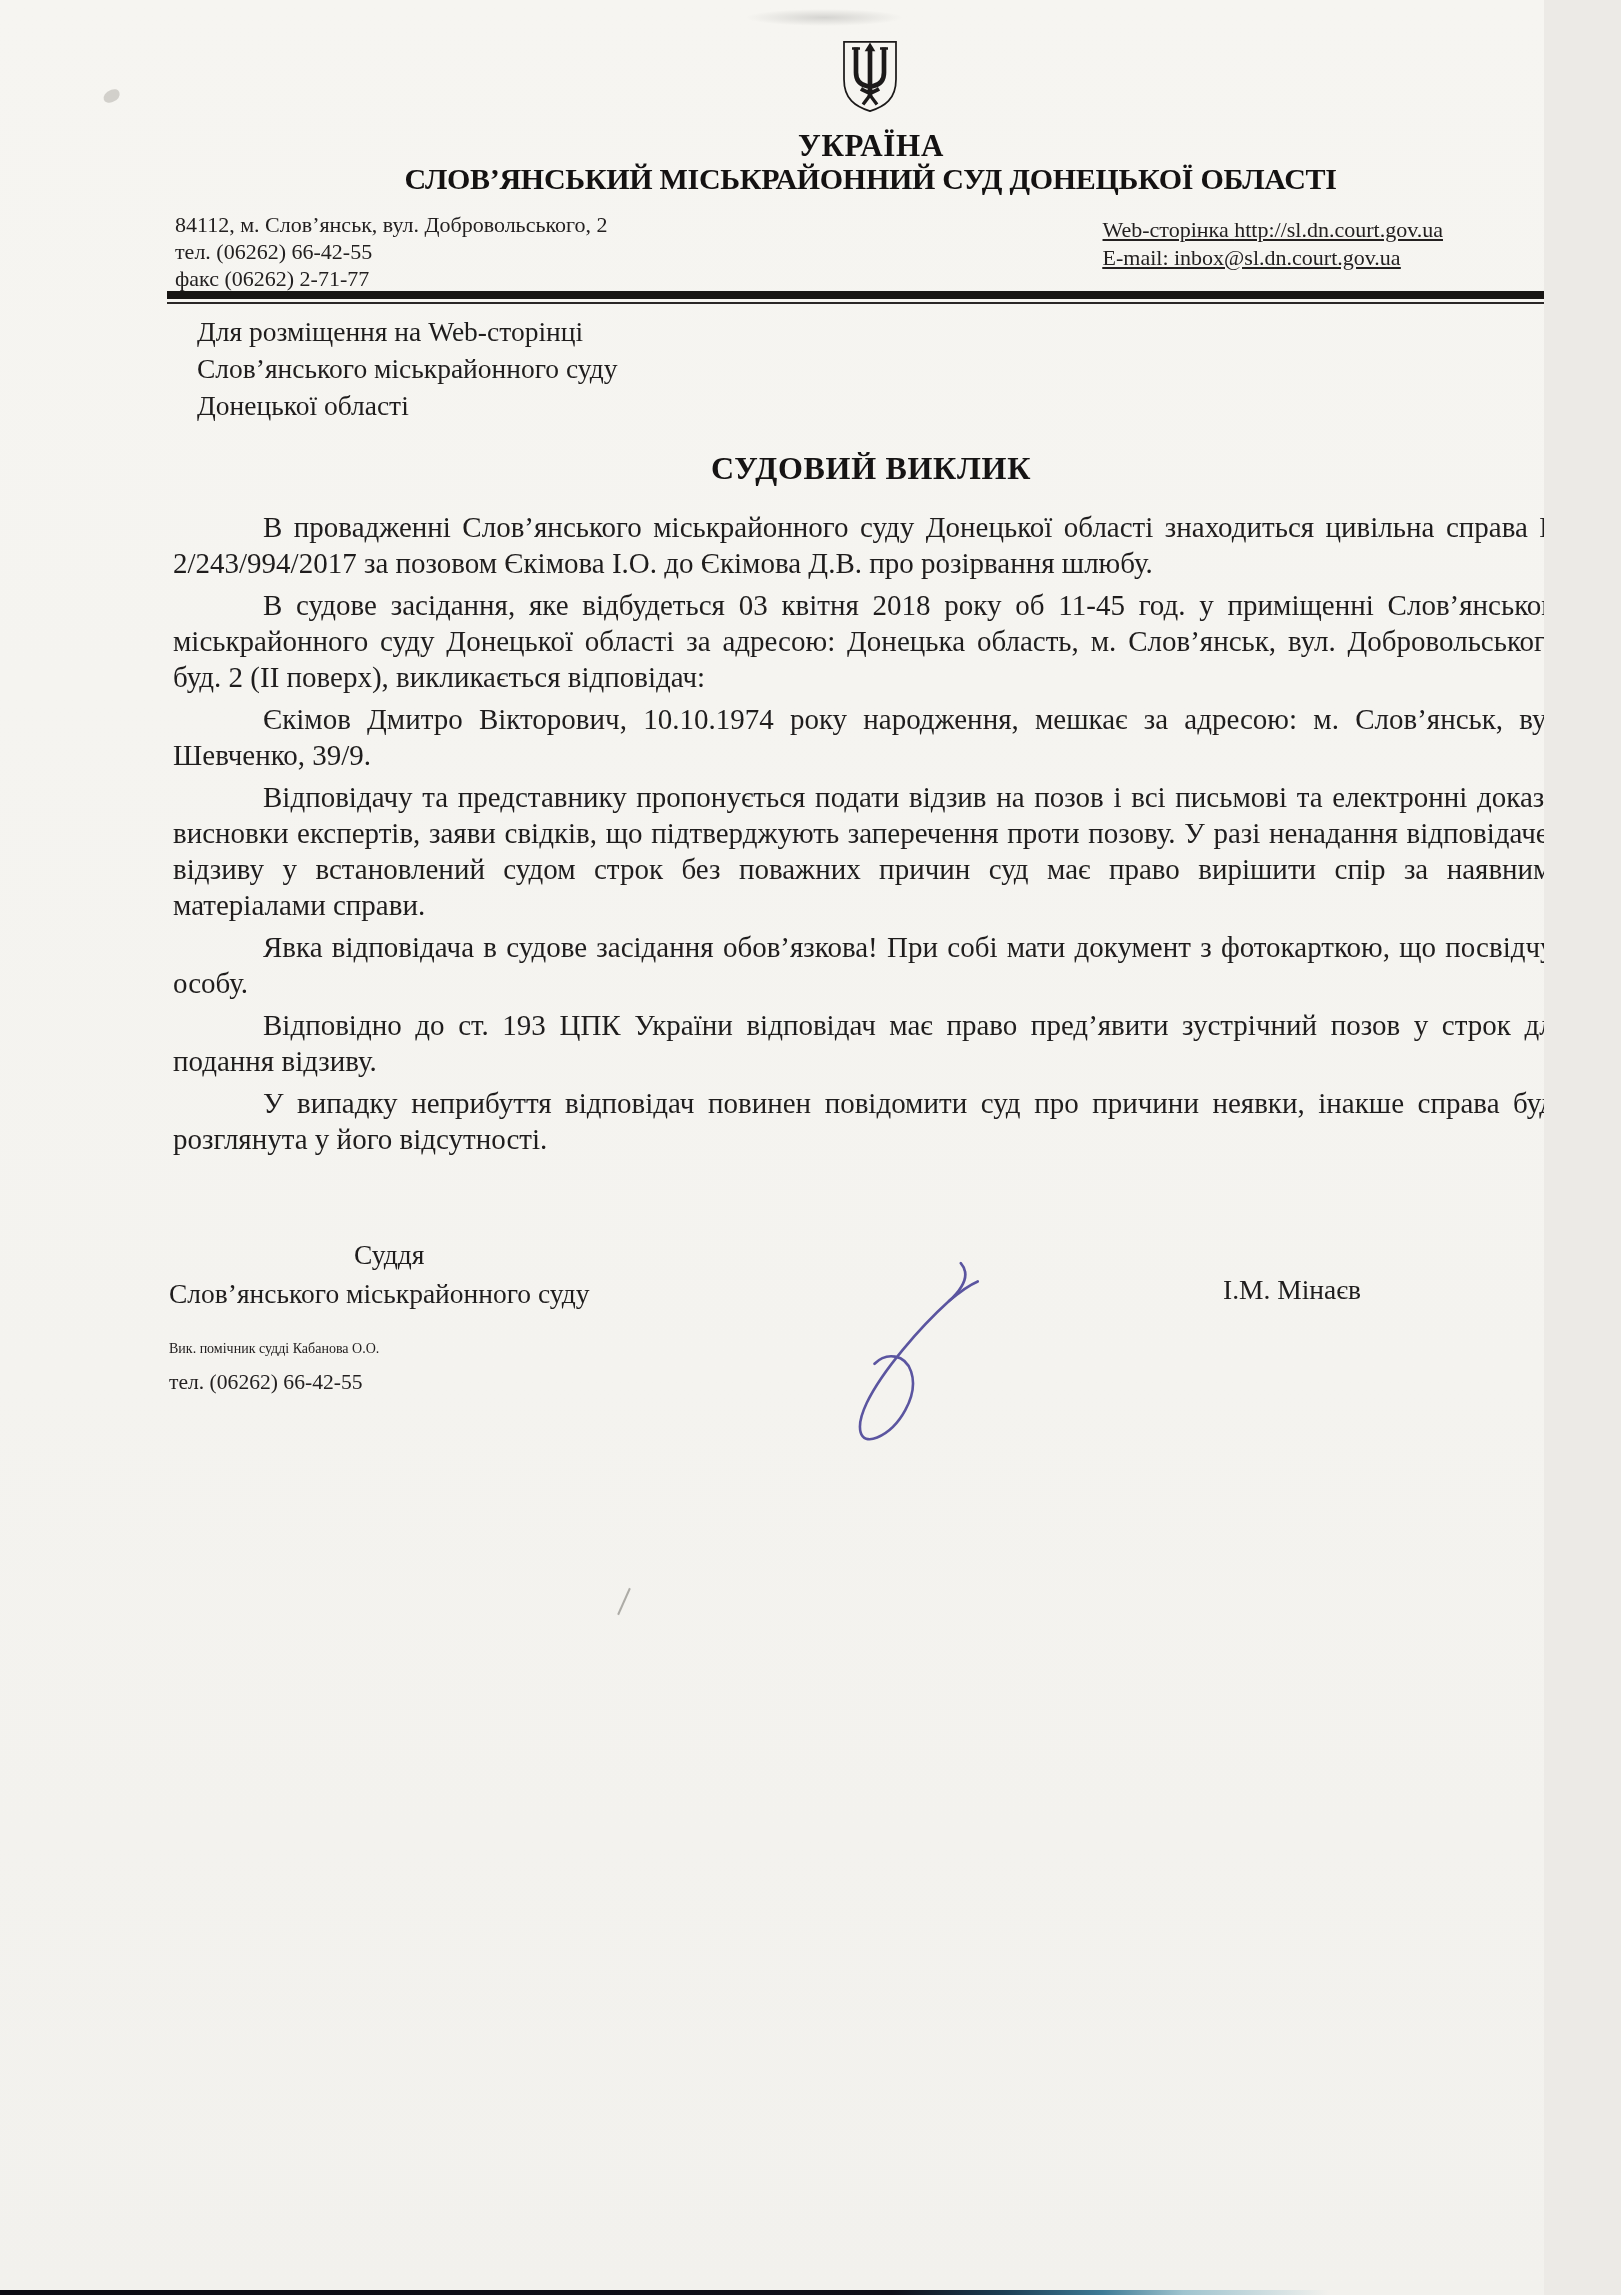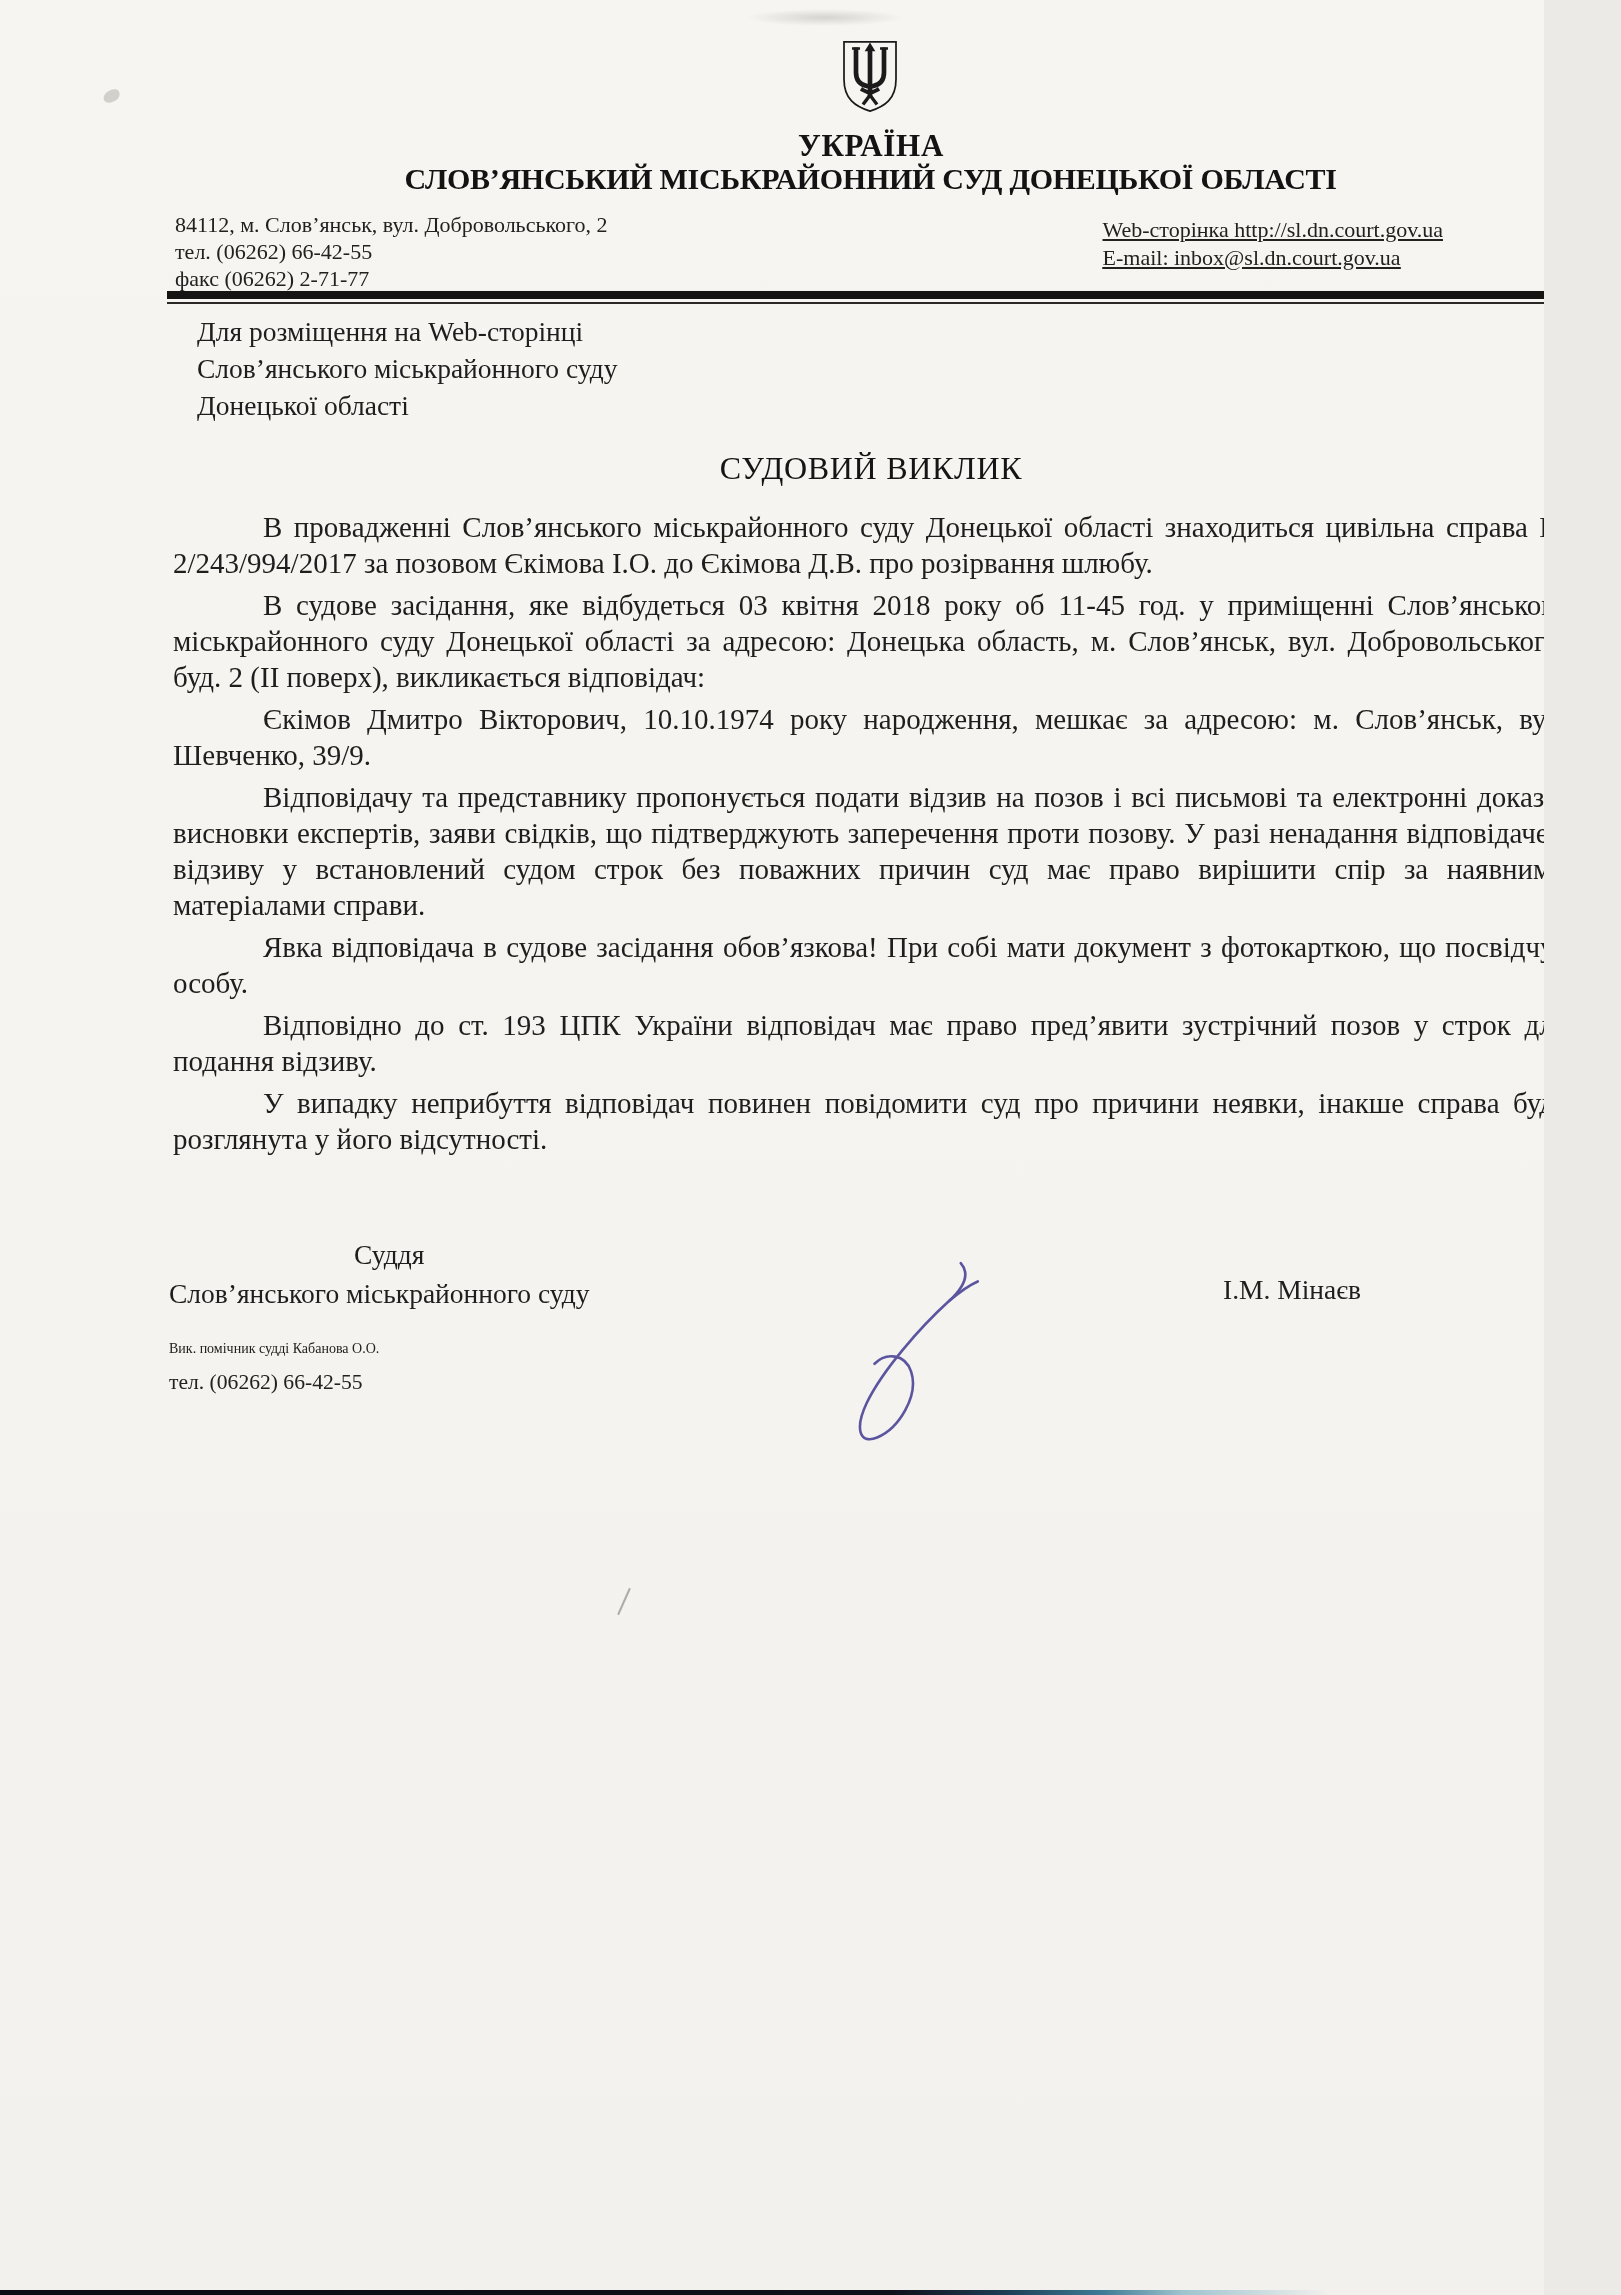--- a/index.html
+++ b/index.html
@@ -47,21 +47,21 @@
     position: absolute; left: 167px; top: 302px; width: 1413px; height: 2px;
     background: #2a2726;
   }
   .recipient {
     position: absolute; left: 197px; top: 313px;
     font-size: 27.5px; line-height: 37px; color: #1f1d1d;
   }
   
   .doc-title {
     position: absolute; left: 167px; top: 450px; width: 1408px;
-    text-align: center; font-weight: normal; font-size: 32px; color: #161414;
+    text-align: center; font-weight: bold; font-size: 32px; color: #161414;
     letter-spacing: 0.7px;
   }
   
   .body-text {
     position: absolute; left: 167px; top: 503px; width: 1406px;
     font-size: 29px; line-height: 36px;
     text-align: justify; text-justify: inter-word;
     color: #1f1d1d;
   }
   .body-text p { margin: 6px; text-indent: 90px; }

